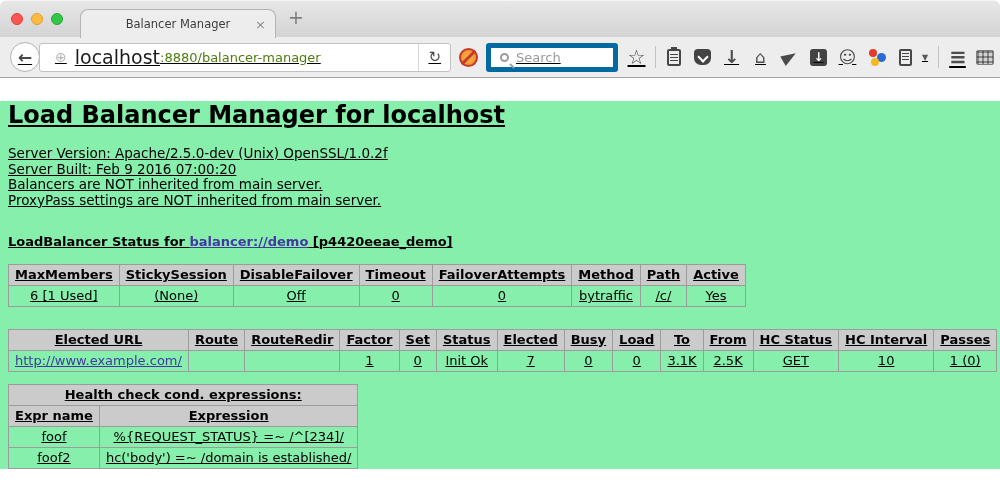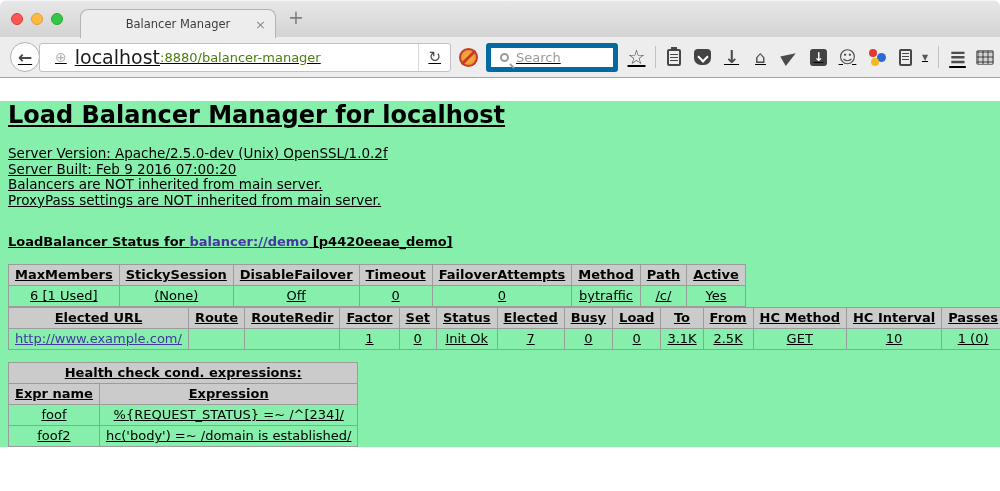--- a/index.html
+++ b/index.html
@@ -108,21 +108,21 @@
   .page { padding: 0 8px; background: #86efac; }
   .page h1 { font-size: 24px; font-weight: bold; color: #000; margin: 23px 0 17px 0; }
   .info-line { font-size: 13.5px; color: #000; line-height: 15.6px; }
   .status-heading { font-size: 13px; font-weight: bold; margin: 26px 0 15px 0; color: #000; }
   a.page-link { color: #4438a0; text-decoration: underline; }
 
   table { border-collapse: collapse; font-size: 13px; margin: 0 0 0 0; }
   th, td { border: 1px solid #9c9c9c; padding: 1px 6px; text-align: center; white-space: nowrap; line-height: 18px; }
   th { background: #cbcbcb; font-weight: bold; }
   td.cell-left, th.cell-left { text-align: center; }
-  .tbl-balancer { }
+  .tbl-balancer { margin-bottom: 22px; }
   .tbl-worker { margin-bottom: 12px; }
   .tbl-hc { margin-bottom: 0; }
   .worker-url-cell { text-align: left; }
 </style>
 </head>
 <body>
 
 <div class="window">
 
   <div class="titlebar">
@@ -222,21 +222,21 @@
         <th>Route</th>
         <th>RouteRedir</th>
         <th>Factor</th>
         <th>Set</th>
         <th>Status</th>
         <th>Elected</th>
         <th>Busy</th>
         <th>Load</th>
         <th>To</th>
         <th>From</th>
-        <th>HC Method</th>
+        <th>HC Status</th>
         <th>HC Interval</th>
         <th>Passes</th>
 
       </tr>
       <tr>
         <td class="worker-url-cell"><a href="#" class="page-link">http://www.example.com/</a></td>
         <td></td>
         <td></td>
         <td>1</td>
         <td>0</td>

